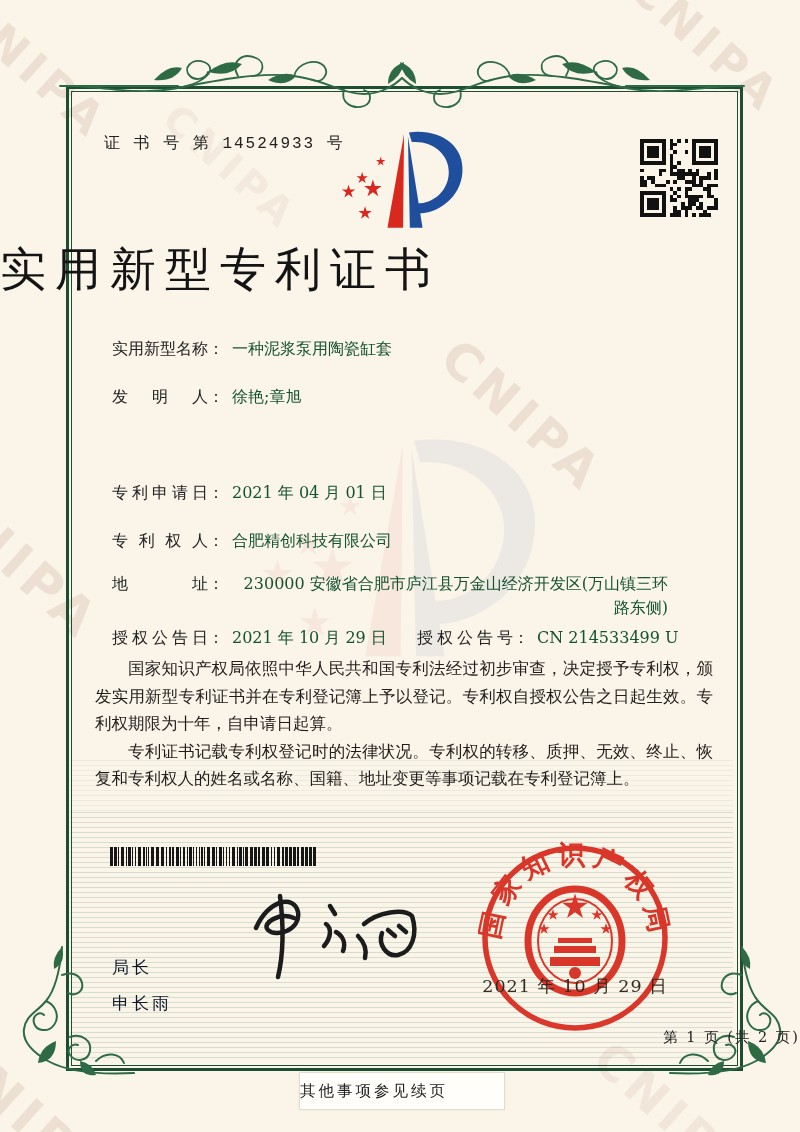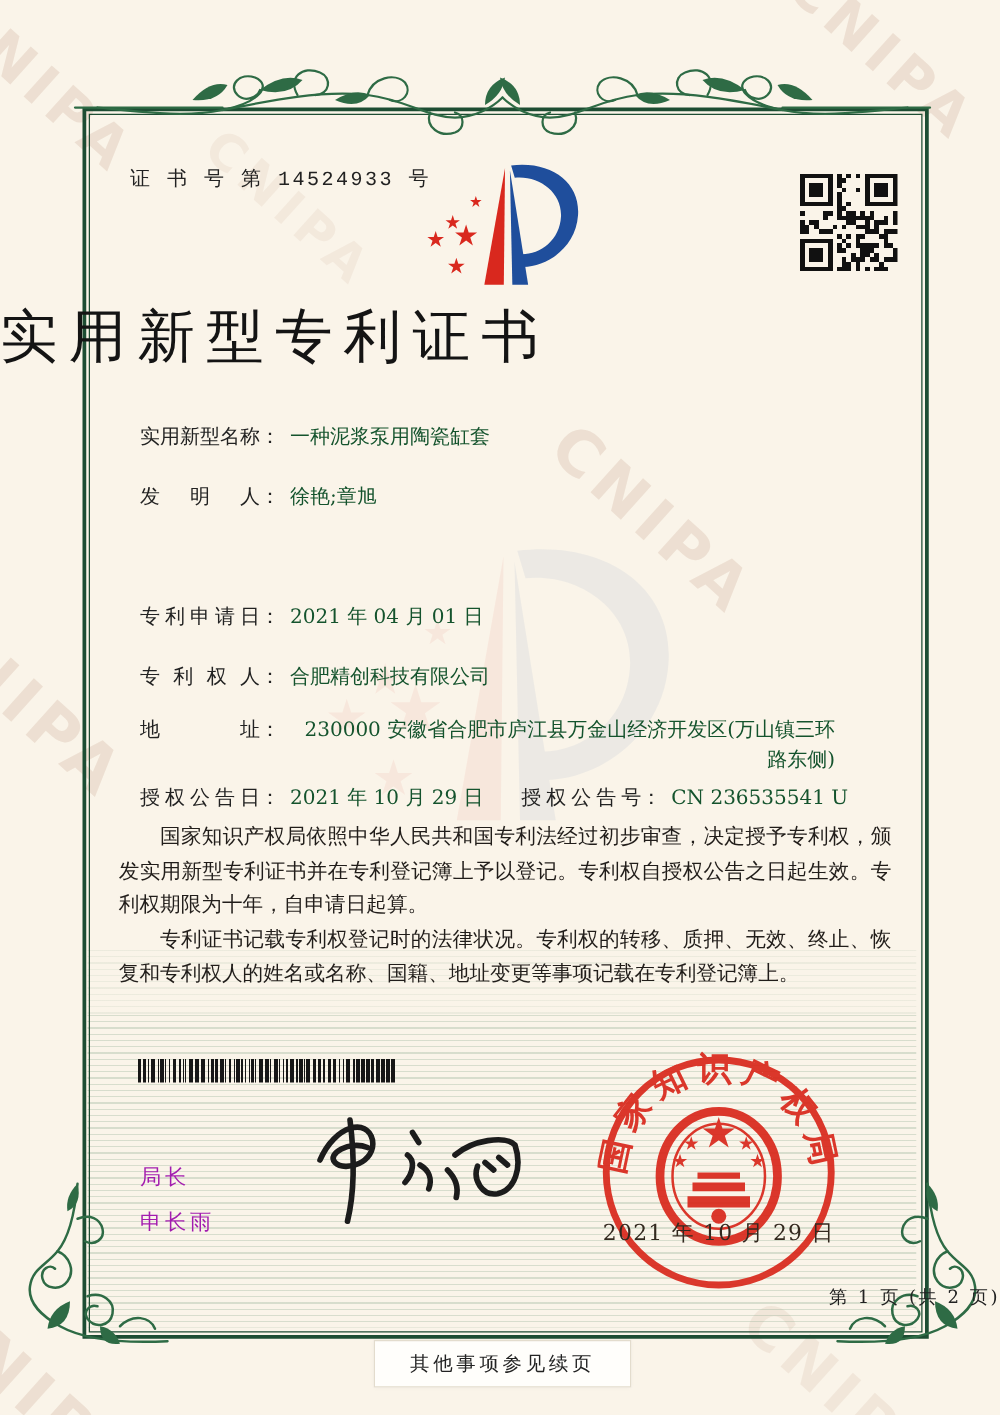--- a/index.html
+++ b/index.html
@@ -55,37 +55,37 @@
   .pair2{position:absolute;left:305px;top:0;}
   
   .body-text{
     position:absolute;left:95px;top:655px;width:618px;
     font-size:16.5px;line-height:27.6px;color:#211d1a;text-align:justify;
   }
   .body-text p{margin:0;text-indent:2em;}
   
   .barcode{position:absolute;left:110px;top:847px;width:212px;height:19px;}
   .sig-labels{
-    position:absolute;left:112px;top:924px;
+    position:absolute;left:112px;top:950px;
     font-family:Liberation Serif, serif;
-    font-size:17px;color:#a21caf;letter-spacing:3px;line-height:36px;
+    font-size:17px;color:#0f172a;letter-spacing:3px;line-height:36px;
   }
   .signature{position:absolute;left:228px;top:880px;width:200px;height:105px;}
   .seal{position:absolute;left:478px;top:841px;width:194px;height:194px;}
   .seal-text{font-size:27px;font-weight:bold;letter-spacing:7px;fill:#d8271b;
     font-family:"DejaVu Serif","Liberation Serif",serif;}
   .seal-date{
     position:absolute;left:470px;top:974px;width:210px;text-align:center;
     font-size:17.5px;color:#33291f;letter-spacing:1px;z-index:5;
   }
   .page-info{position:absolute;left:0;top:1028px;width:100%;text-align:right;font-size:14.5px;letter-spacing:2px;color:#222;}
   .cont-box{
     position:absolute;left:299px;top:1072px;width:204px;height:36px;
     background:#fffefb;border:1px solid #e3dccd;box-shadow:0 0 4px rgba(0,0,0,.04);
-    text-align:center;line-height:36px;font-size:15.5px;letter-spacing:3px;color:#222;z-index:6;
+    text-align:left;line-height:36px;font-size:15.5px;letter-spacing:3px;color:#222;z-index:6;
   }
 </style>
 </head>
 <body>
 
 <svg width="0" height="0" style="position:absolute">
   <defs>
     <polygon id="star5" points="0,-10 2.23,-3.07 9.51,-3.09 3.61,1.17 5.88,8.09 0,3.8 -5.88,8.09 -3.61,1.17 -9.51,-3.09 -2.23,-3.07"></polygon>
     <g id="logoArt">
       <path fill="#1f4e9c" d="M 79 4 C 112 0 136 18 134 45 C 132 74 104 90 84 87 L 86 77 C 102 78 119 66 120 46 C 121 26 102 12 82 14 Z"></path>
@@ -297,21 +297,21 @@
   </div>
   <div class="row r5">
     <span class="flabel">专利权人</span><span class="fcolon">：</span><span class="fvalue">合肥精创科技有限公司</span>
   </div>
   <div class="row r6">
     <span class="flabel">地址</span><span class="fcolon">：</span><span class="fvalue">230000 安徽省合肥市庐江县万金山经济开发区(万山镇三环路东侧)</span>
   </div>
   <div class="row r7">
     <span class="flabel">授权公告日</span><span class="fcolon">：</span><span class="fvalue">2021 年 10 月 29 日</span>
     <span class="pair2">
-      <span class="flabel">授权公告号</span><span class="fcolon">：</span><span class="fvalue">CN 236535541 U</span>
+      <span class="flabel">授权公告号</span><span class="fcolon">：</span><span class="fvalue">CN 214533499 U</span>
     </span>
   </div>
 
   <div class="body-text">
     <p>国家知识产权局依照中华人民共和国专利法经过初步审查，决定授予专利权，颁发实用新型专利证书并在专利登记簿上予以登记。专利权自授权公告之日起生效。专利权期限为十年，自申请日起算。</p>
     <p>专利证书记载专利权登记时的法律状况。专利权的转移、质押、无效、终止、恢复和专利权人的姓名或名称、国籍、地址变更等事项记载在专利登记簿上。</p>
   </div>
 
   <svg class="barcode" id="barcode" viewBox="0 0 212 19" preserveAspectRatio="none" shape-rendering="crispEdges">
       <rect x="0" y="0" width="3" height="19" fill="#161616"></rect>

